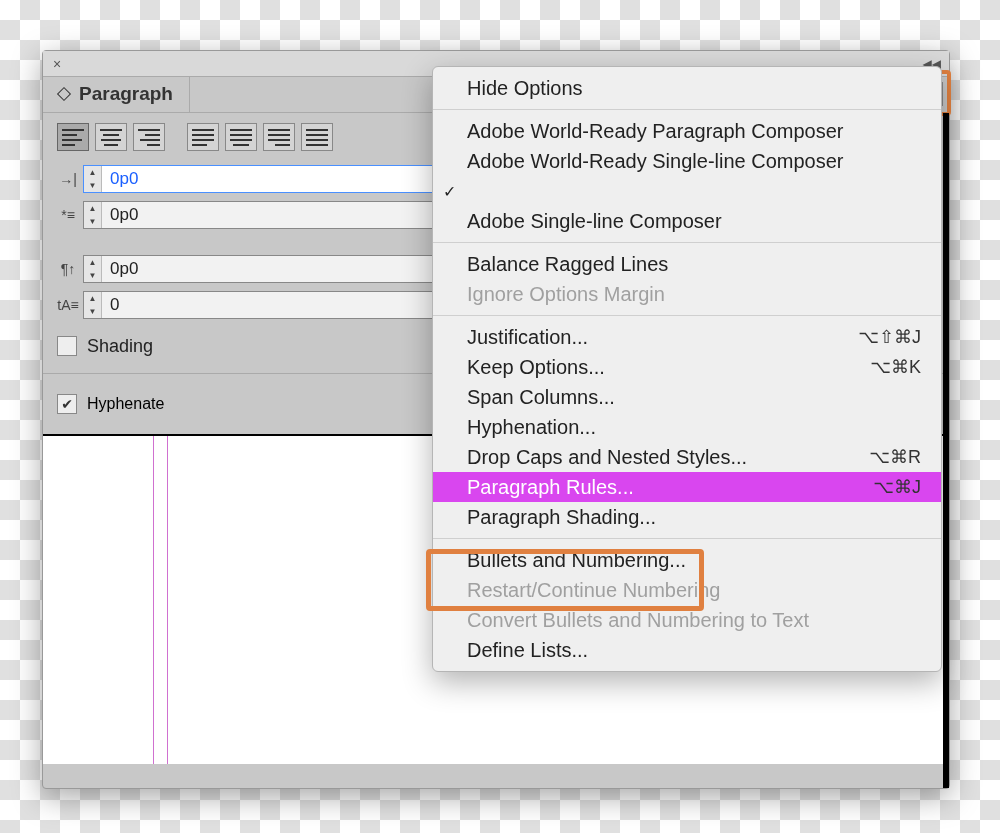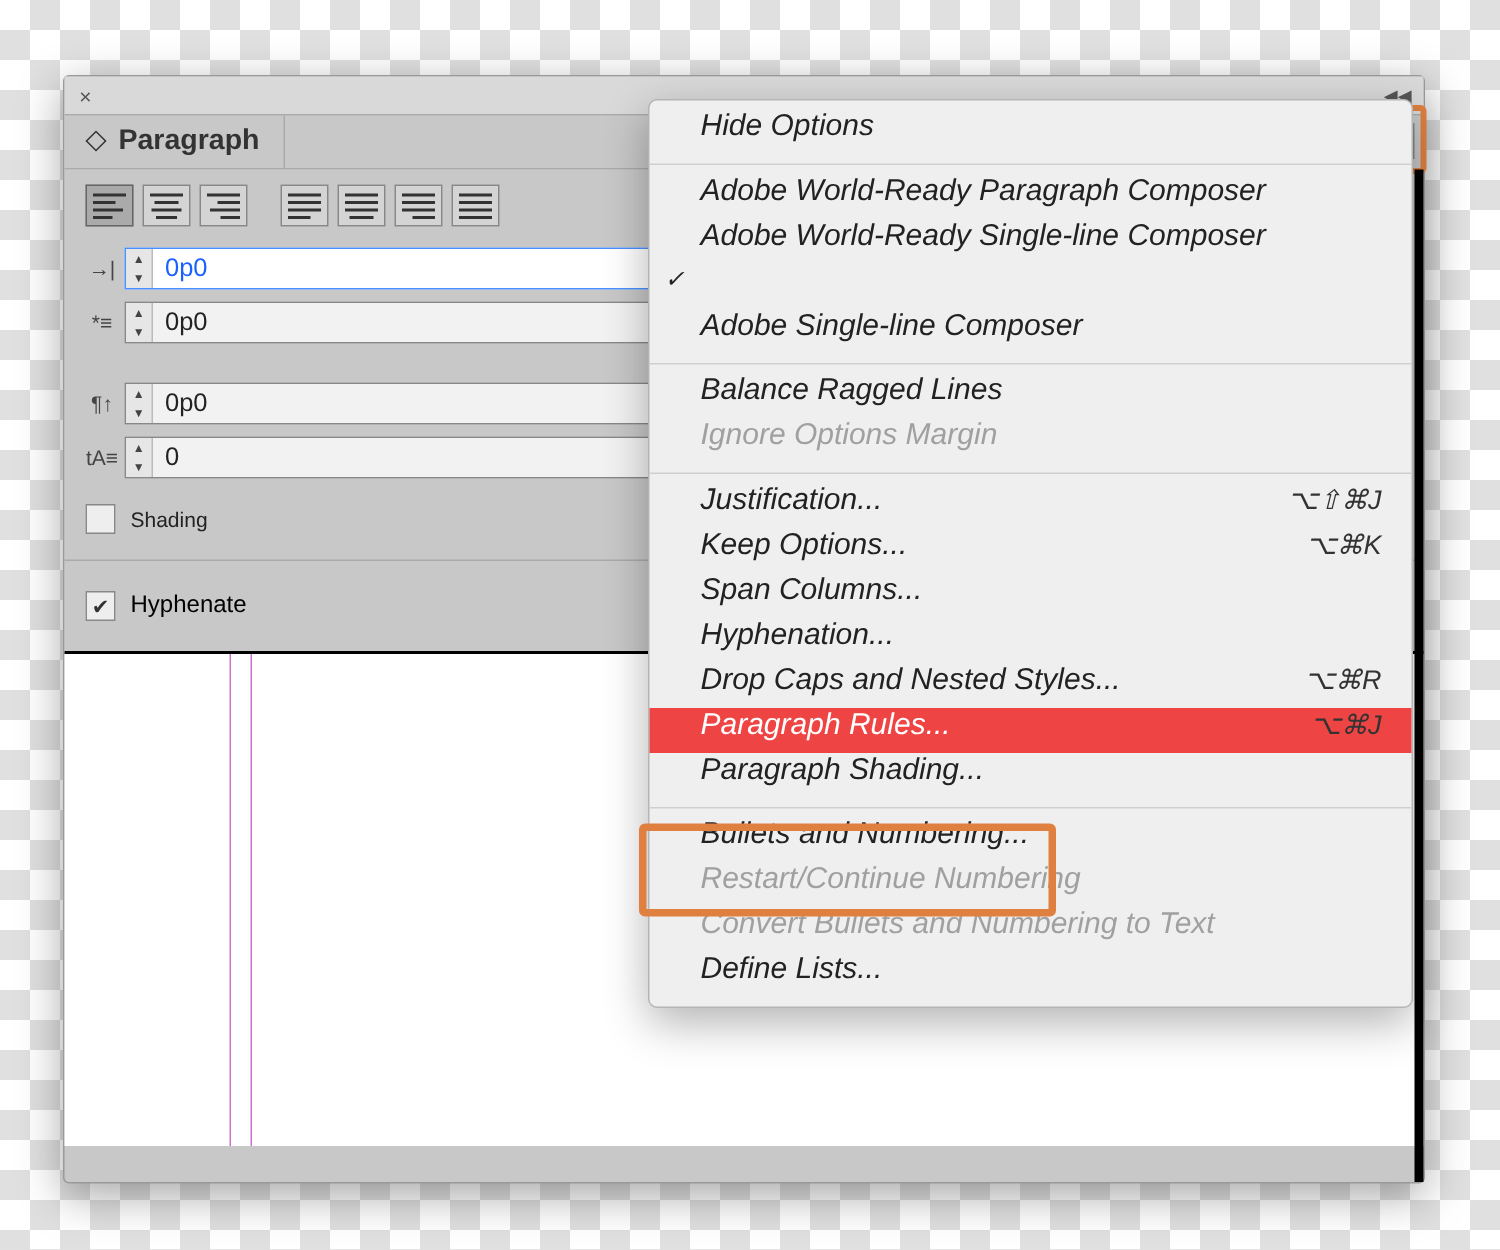--- a/index.html
+++ b/index.html
@@ -171,21 +171,21 @@
 
   .shading-row {
     display: flex; align-items: center; gap: 10px;
     margin-top: 14px;
   }
   .chk {
     width: 20px; height: 20px; border: 1px solid #888; background: #eee;
     display: flex; align-items: center; justify-content: center;
     font-size: 14px; color: #333;
   }
-  .shading-row label { font-size: 14px; color: #222; }
+  .shading-row label { font-size: 18px; color: #222; }
   .swatch-group {
     margin-left: auto; display: flex; align-items: center; gap: 4px;
   }
   .swatch-icon {
     width: 24px; height: 24px; border: 1px solid #888;
     background:
       linear-gradient(45deg, #999 25%, transparent 25%),
       linear-gradient(-45deg, #999 25%, transparent 25%),
       linear-gradient(45deg, transparent 75%, #999 75%),
       linear-gradient(-45deg, transparent 75%, #999 75%);
@@ -231,35 +231,34 @@
     width: 510px;
     background: #efefef;
     border: 1px solid #b5b5b5;
     border-radius: 6px;
     box-shadow: 0 10px 30px rgba(0,0,0,0.3);
     padding: 6px 0;
     font-size: 20px;
     color: #222;
   }
   .menu .item {
-    display: flex; align-items: flex-start;
+    display: flex; align-items: center;
     height: 30px;
     padding: 0 20px 0 34px;
     position: relative;
     cursor: default;
-    font-style: italic;
   }
   .menu .item .check {
     position: absolute; left: 10px; font-size: 16px;
   }
   .menu .item .short {
     margin-left: auto; font-size: 18px; color: #333;
   }
   .menu .item.disabled { color: #a0a0a0; }
-  .menu .item.sel { background: #ef4444; color: #fff; }
+  .menu .item.sel { background: #d946ef; color: #fff; }
   .menu .sep { height: 1px; background: #cfcfcf; margin: 6px 0; }
 
   .hf-menu {
     position: absolute;
     left: 426px; top: 549px;
     width: 278px; height: 62px;
     border: 5px solid #e08040;
     border-radius: 4px;
     pointer-events: none;
     z-index: 10;

